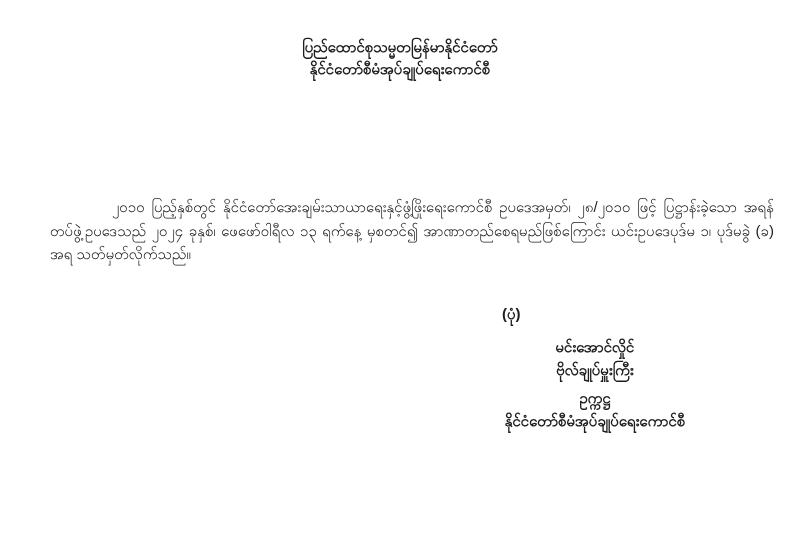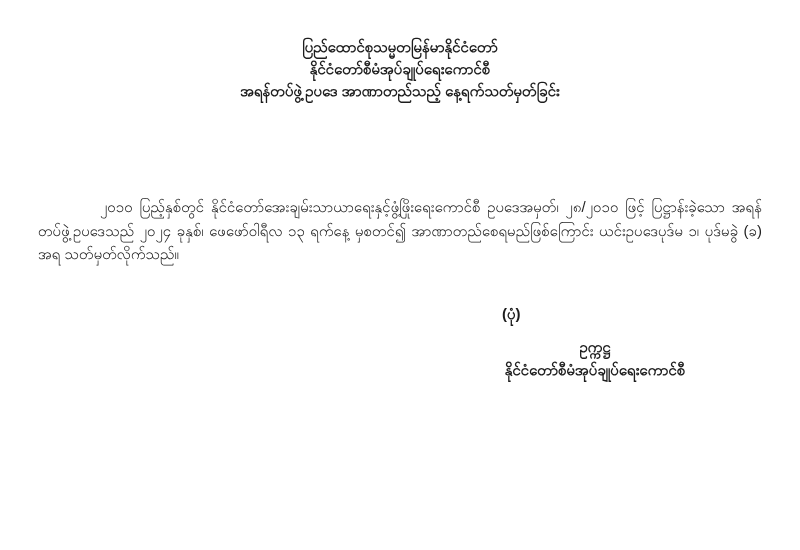--- a/index.html
+++ b/index.html
@@ -25,21 +25,21 @@
     font-weight: bold;
     font-size: 15px;
   }
   .doc-header .hline {
     line-height: 22px;
     white-space: pre-wrap;
   }
   .doc-body {
     position: absolute;
     top: 180px;
-    left: 38px;
+    left: 50px;
     width: 724px;
     font-size: 15px;
     line-height: 23.5px;
     text-align: justify;
     text-justify: inter-word;
     text-indent: 62px;
     color: #222222;
   }
   .signature-block {
     position: absolute;
@@ -50,34 +50,36 @@
     font-weight: bold;
     text-align: center;
     line-height: 23px;
   }
   .sign-mark {
     text-align: left;
     padding-left: 62px;
     margin-bottom: 10px;
   }
   .sig-position {
+    margin-top: 5px;
   }
 </style>
 </head>
 <body>
 
 <div class="page">
 
   <div class="doc-header">
     <div class="hline">ပြည်ထောင်စုသမ္မတမြန်မာနိုင်ငံတော်</div>
     <div class="hline">နိုင်ငံတော်စီမံအုပ်ချုပ်ရေးကောင်စီ</div>
-    <div class="hline">အရန်တပ်ဖွဲ့ဥပဒေ အာဏာတည်သည့် နေ့ရက်သတ်မှတ်ခြင်း</div>
   </div>
 
   <p class="doc-body">၂၀၁၀ ပြည့်နှစ်တွင် နိုင်ငံတော်အေးချမ်းသာယာရေးနှင့်ဖွံ့ဖြိုးရေးကောင်စီ ဥပဒေအမှတ်၊ ၂၈/၂၀၁၀ ဖြင့် ပြဋ္ဌာန်းခဲ့သော အရန်တပ်ဖွဲ့ဥပဒေသည် ၂၀၂၄ ခုနှစ်၊ ဖေဖော်ဝါရီလ ၁၃ ရက်နေ့ မှစတင်၍ အာဏာတည်စေရမည်ဖြစ်ကြောင်း ယင်းဥပဒေပုဒ်မ ၁၊ ပုဒ်မခွဲ (ခ) အရ သတ်မှတ်လိုက်သည်။</p>
 
   <div class="signature-block">
     <div class="sign-mark">(ပုံ)</div>
+    <div class="sig-name">မင်းအောင်လှိုင်</div>
+    <div class="sig-rank">ဗိုလ်ချုပ်မှူးကြီး</div>
     <div class="sig-position">ဥက္ကဋ္ဌ</div>
     <div class="sig-org">နိုင်ငံတော်စီမံအုပ်ချုပ်ရေးကောင်စီ</div>
   </div>
 
 </div>
 
 </body></html>

